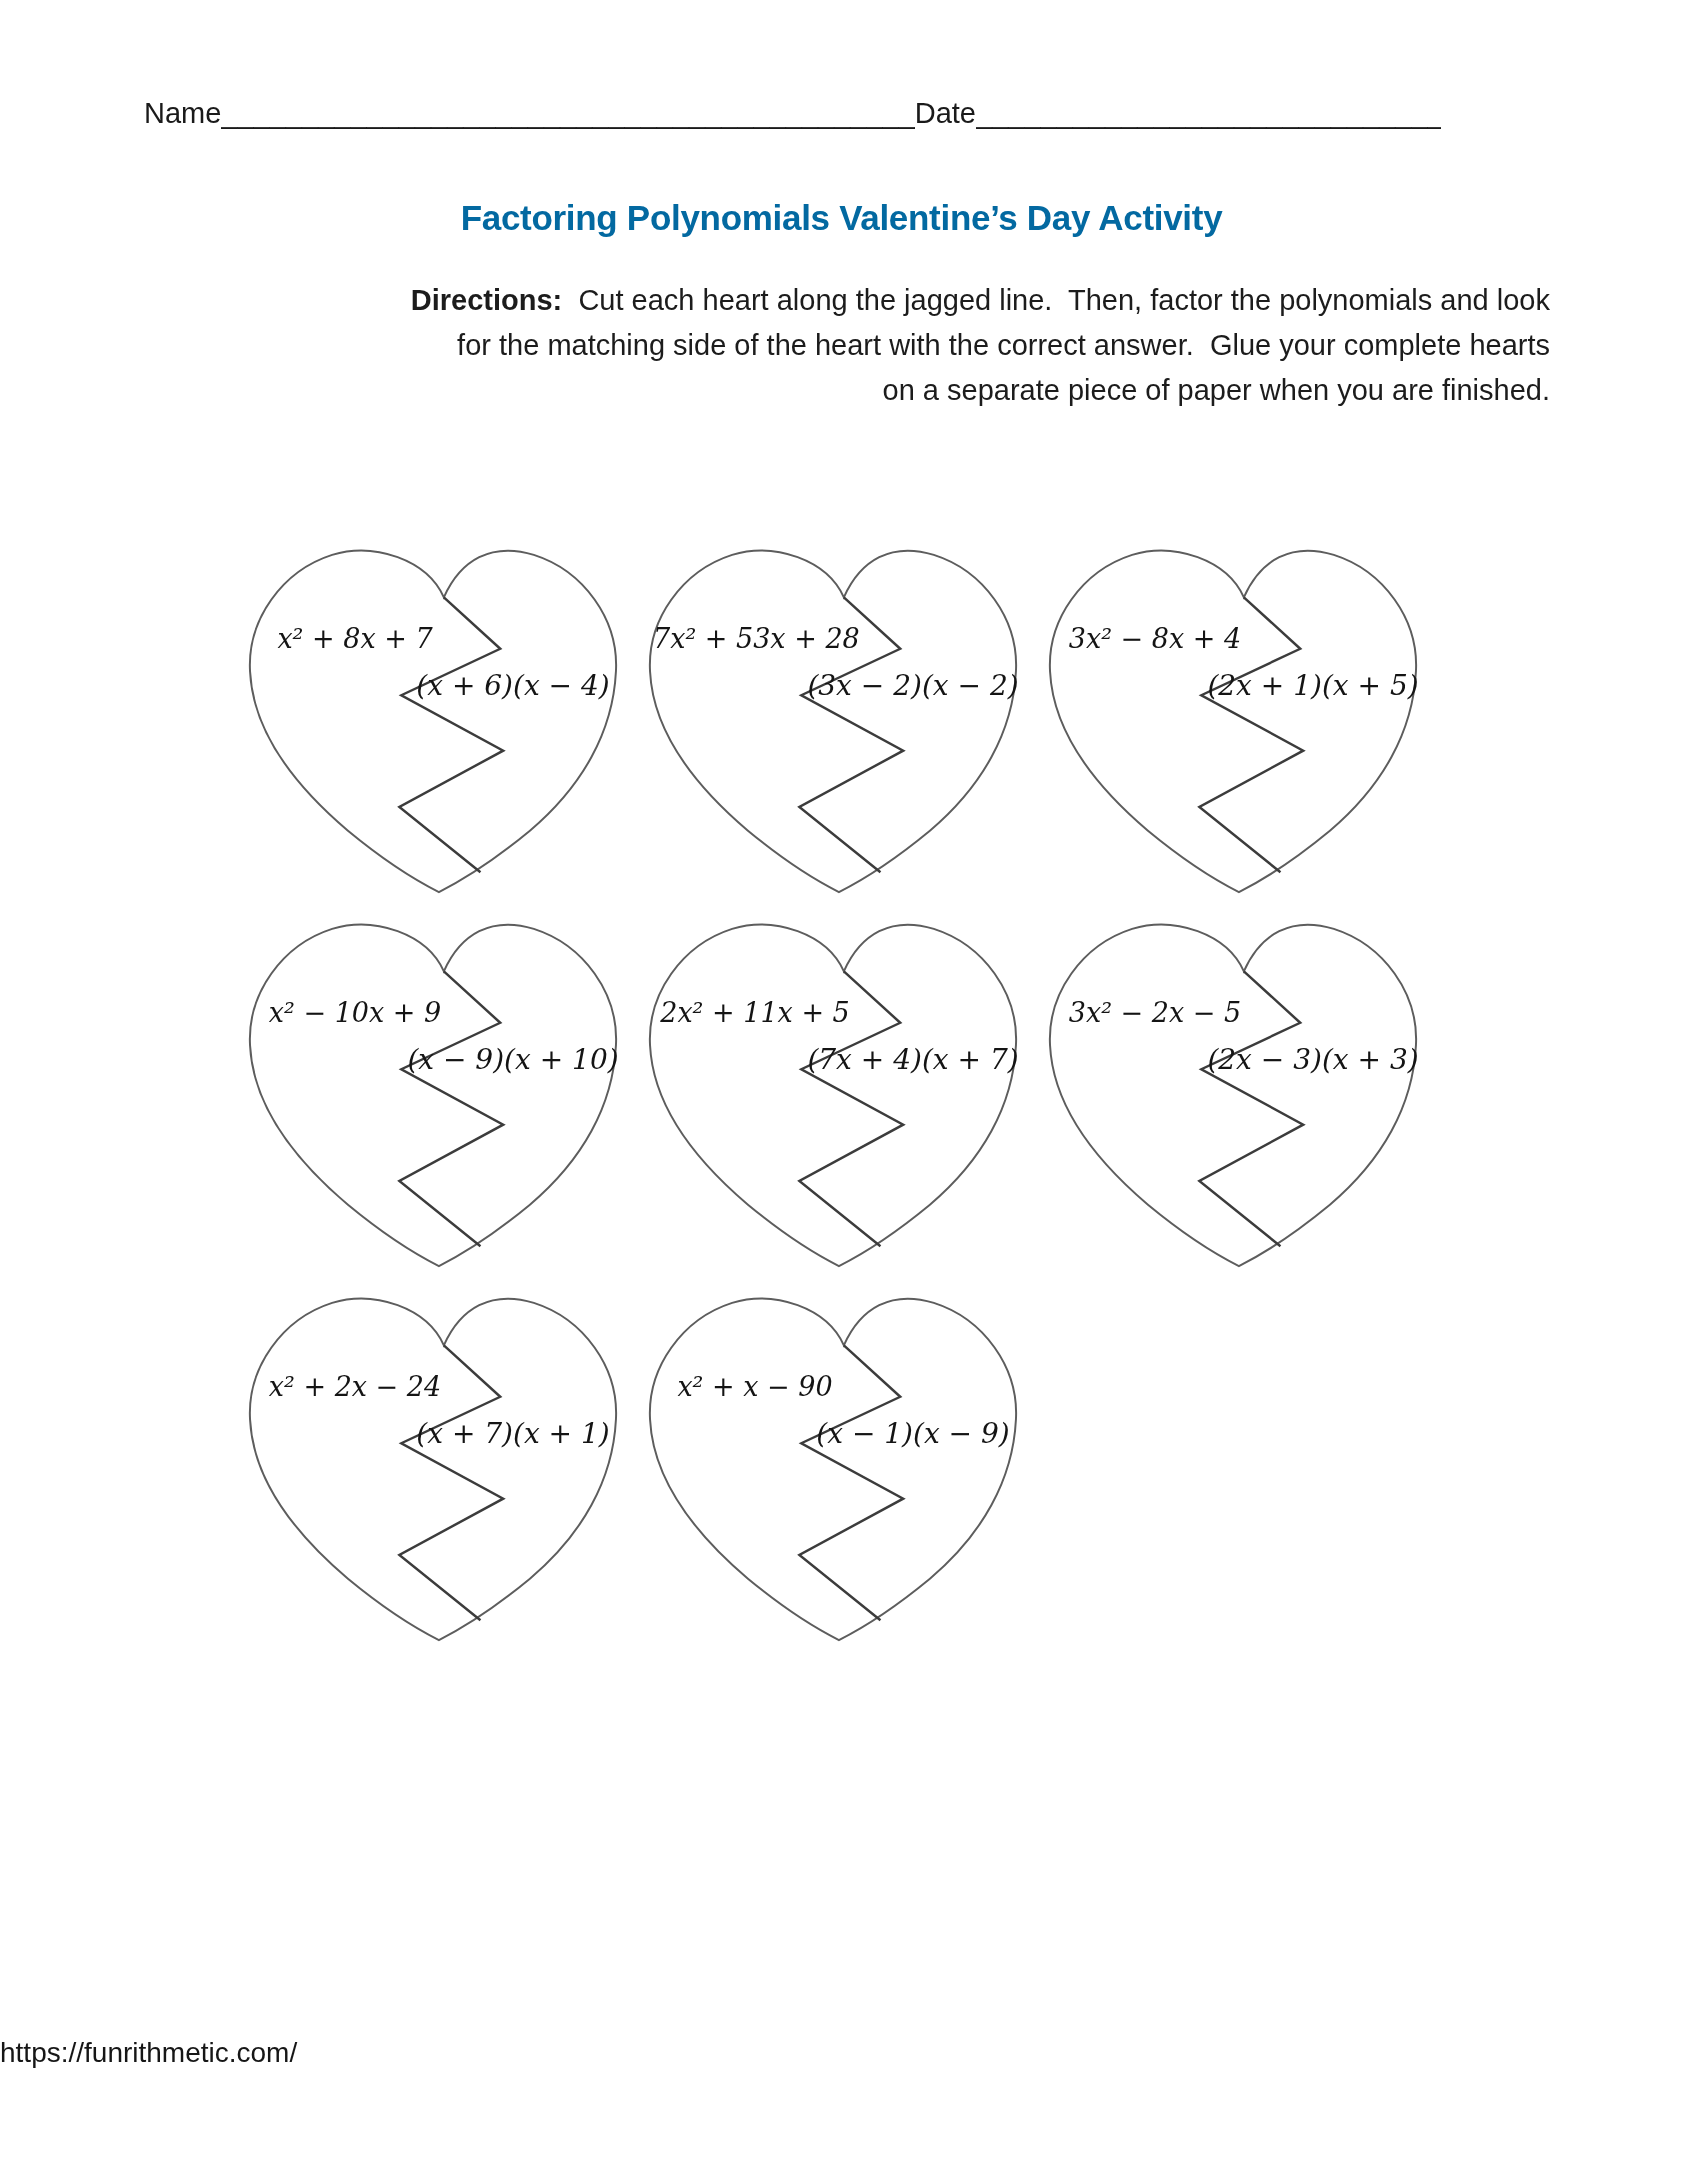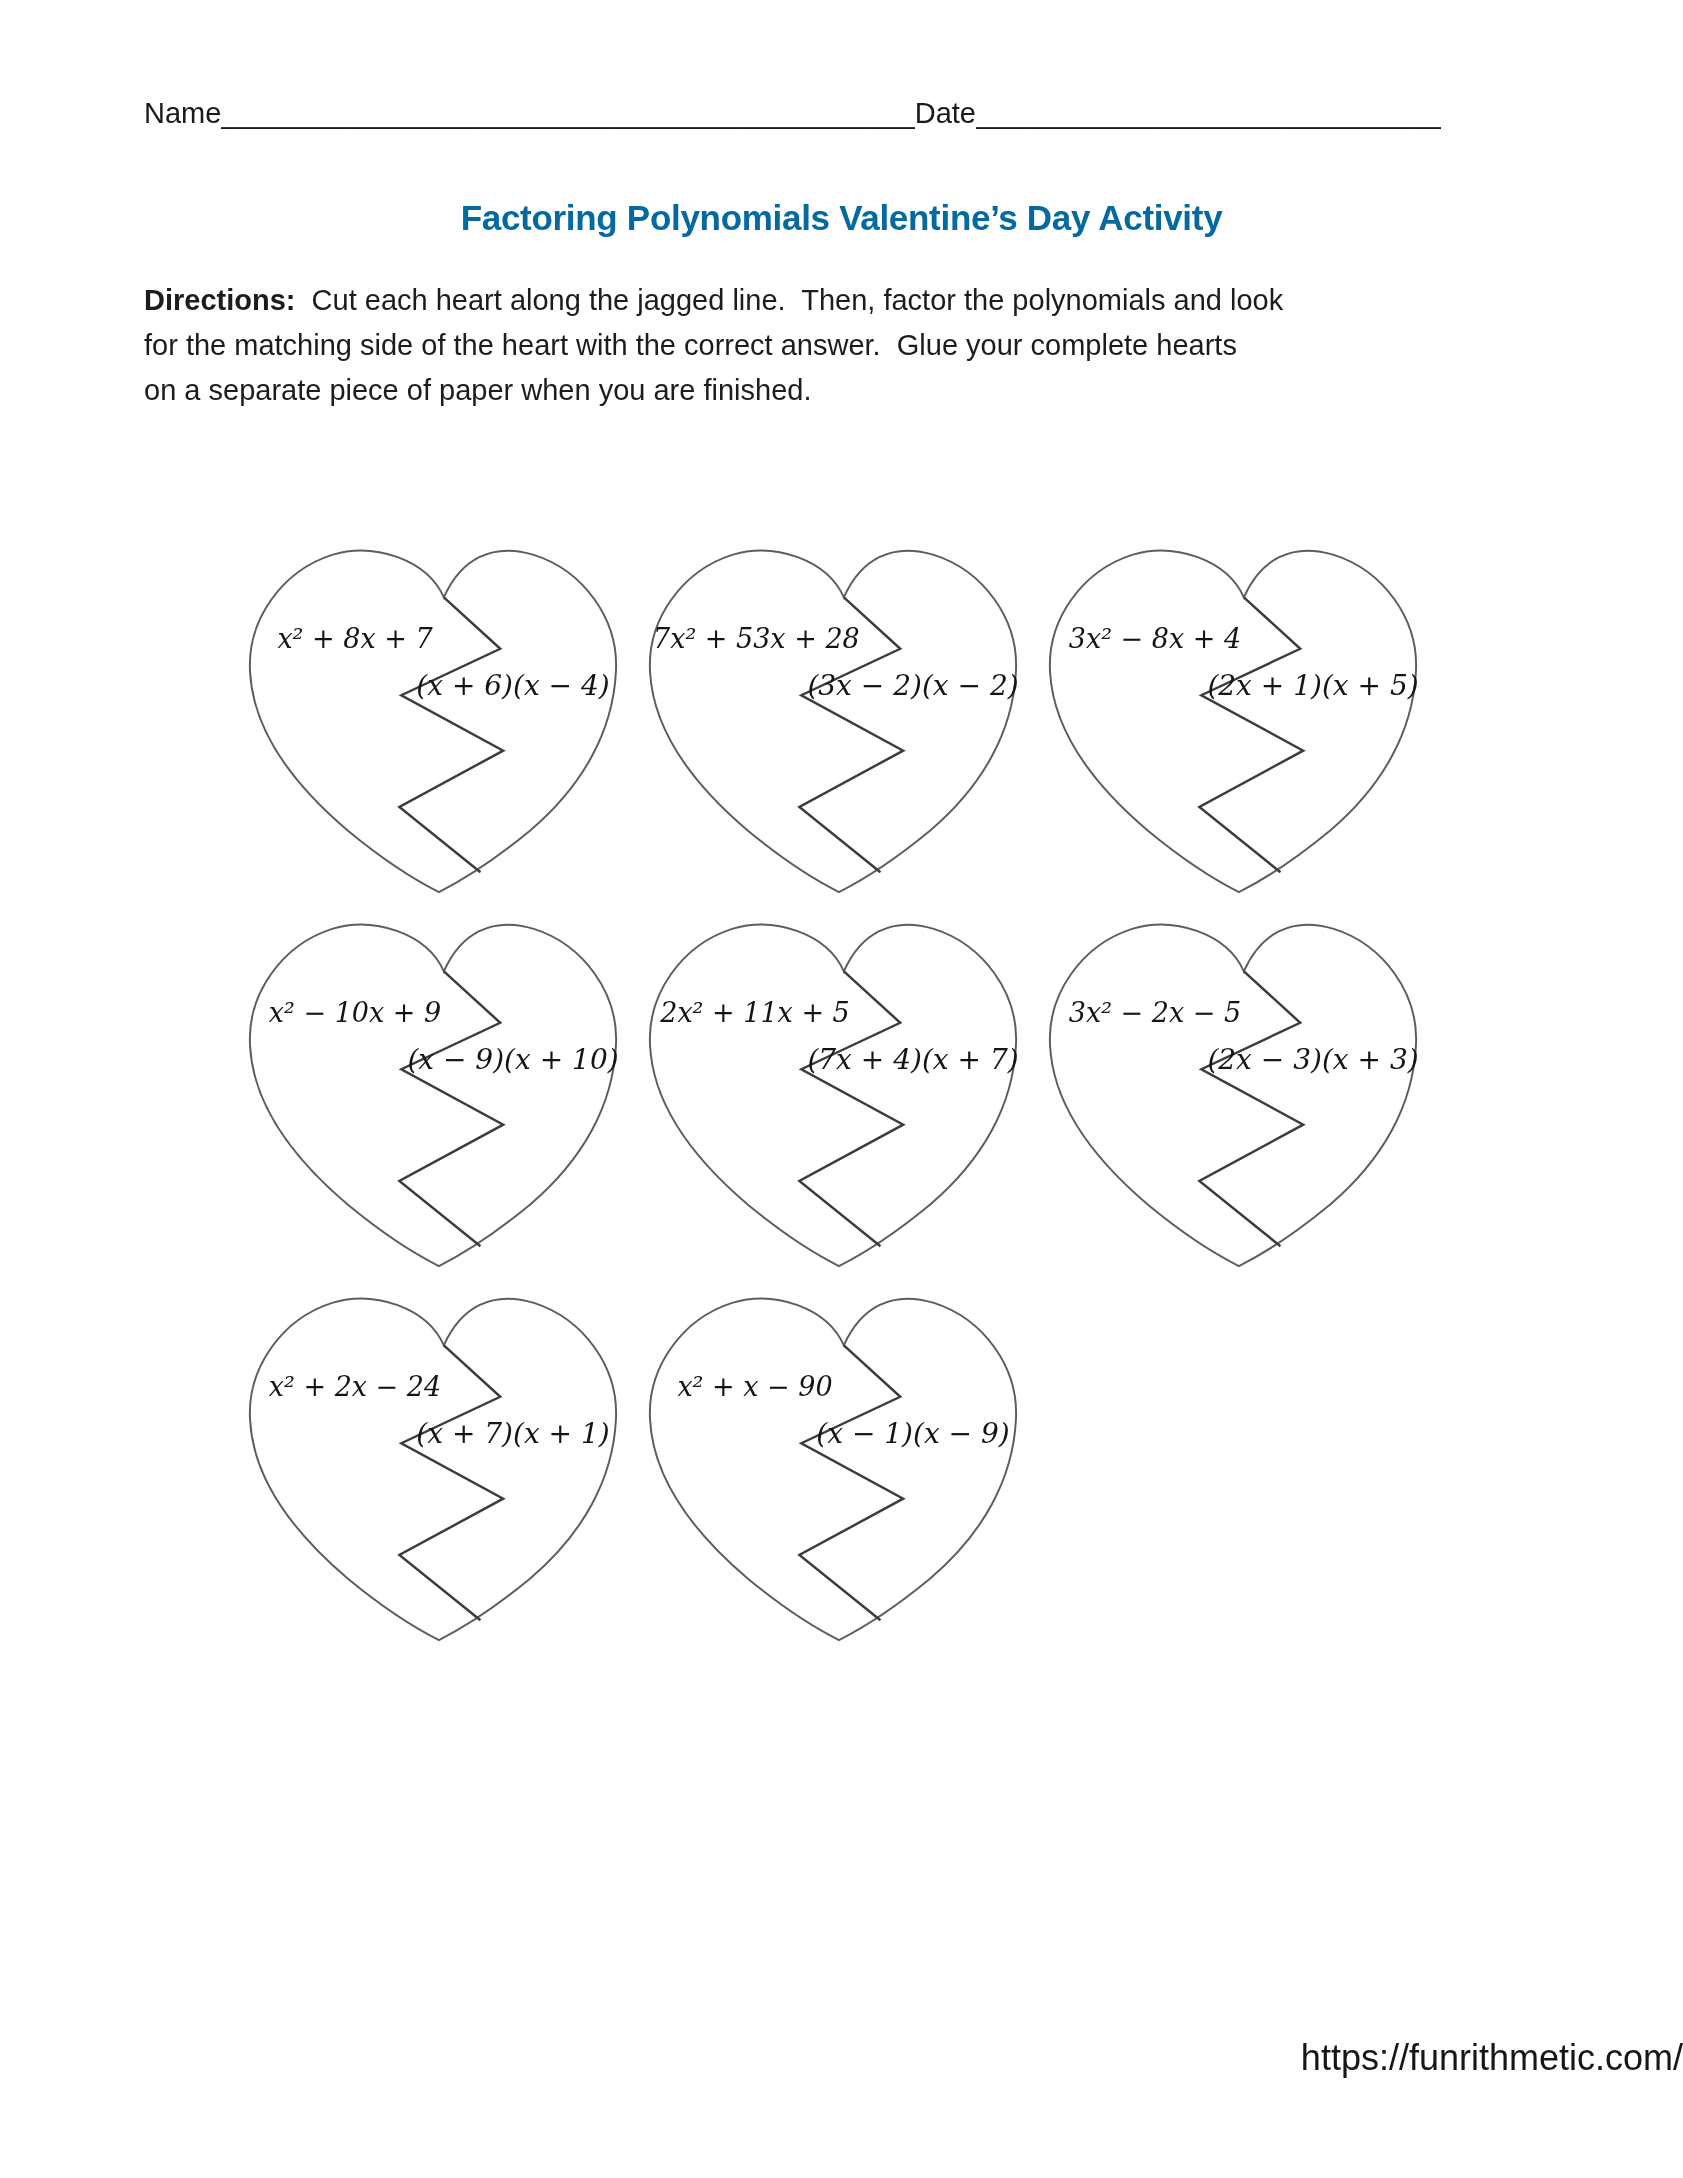--- a/index.html
+++ b/index.html
@@ -19,40 +19,40 @@
   
   .title {
     position:absolute; left:0; right:0; top:198px; text-align:center;
     font-size:35px; font-weight:bold; letter-spacing:-0.3px; color:#0369a1;
   }
   
   .directions {
     position:absolute; left:144px; top:278px; width:1406px;
     font-size:29px; line-height:45px; color:#1c1c1c;
   }
-  .directions .dline { white-space:pre; }
+  .directions .dline { white-space:pre;text-align:right; }
   .dir-label { font-weight:bold; }
   
   .hearts-grid {
     position:absolute; left:241px; top:540px;
     display:grid; grid-template-columns:repeat(3, 382px);
     column-gap:79px; row-gap:93px;gap:18px;
   }
   .heart-cell { position:relative; width:382px; height:356px; }
   .heart-cell svg { position:absolute; left:0; top:0; }
   .math {
     position:absolute; text-align:center; white-space:nowrap;
     font-family:"DejaVu Serif", serif; font-style:italic; color:#141414;
   }
   .poly     { left:12px;  top:83px;  width:204px; font-size:27px; }
   .factored { left:166px; top:129px; width:212px; font-size:28px; }
   
   .footer {
-    position:absolute; left:0; right:0; top:2037px; text-align:right;
-    font-size:36px; color:#161616;
+    position:absolute; left:0; right:0; top:2037px; text-align:left;
+    font-size:28px; color:#161616;
   }
 </style>
 </head>
 <body>
 
 <div class="page">
 
   <div class="header-row">
     <span>Name</span>
       <span class="hline name-line">______________________________________________</span>

